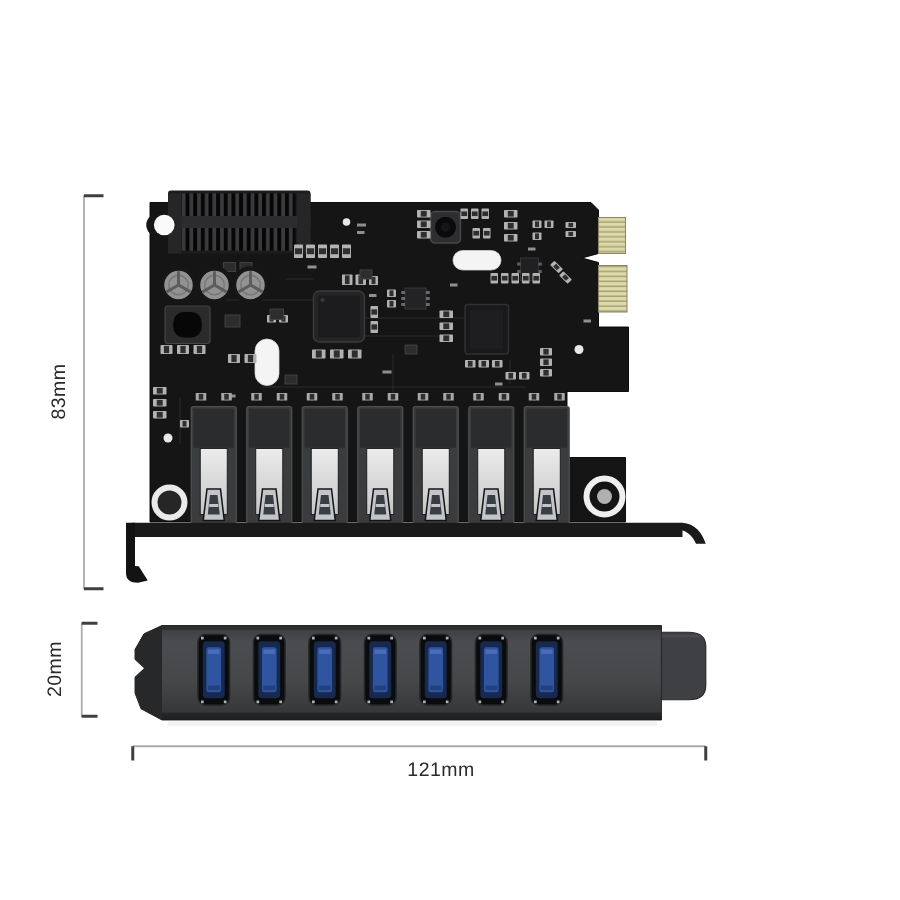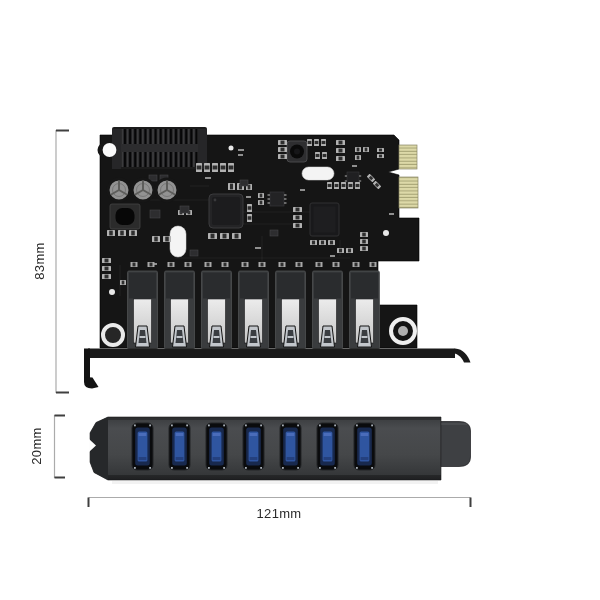--- a/index.html
+++ b/index.html
@@ -638,14 +638,14 @@
       <line x1="54.5" y1="477.5" x2="65" y2="477.5" stroke="#3f3f3f" stroke-width="2"></line>
 
       <line x1="88.5" y1="497.5" x2="470.5" y2="497.5" stroke="#ababab" stroke-width="1.2"></line>
       <line x1="88.5" y1="497.5" x2="88.5" y2="507" stroke="#3f3f3f" stroke-width="2"></line>
       <line x1="470.5" y1="497.5" x2="470.5" y2="507" stroke="#3f3f3f" stroke-width="2"></line>
     </g>
   </svg>
 
   <div class="dim-label vert" style="left:39px;top:261px">83mm</div>
   <div class="dim-label vert" style="left:36px;top:446px">20mm</div>
-  <div class="dim-label" style="left:279px;top:513px">121mm</div>
+  <div class="dim-label" style="left:294px;top:513px">121mm</div>
 </div>
 
 </body></html>

